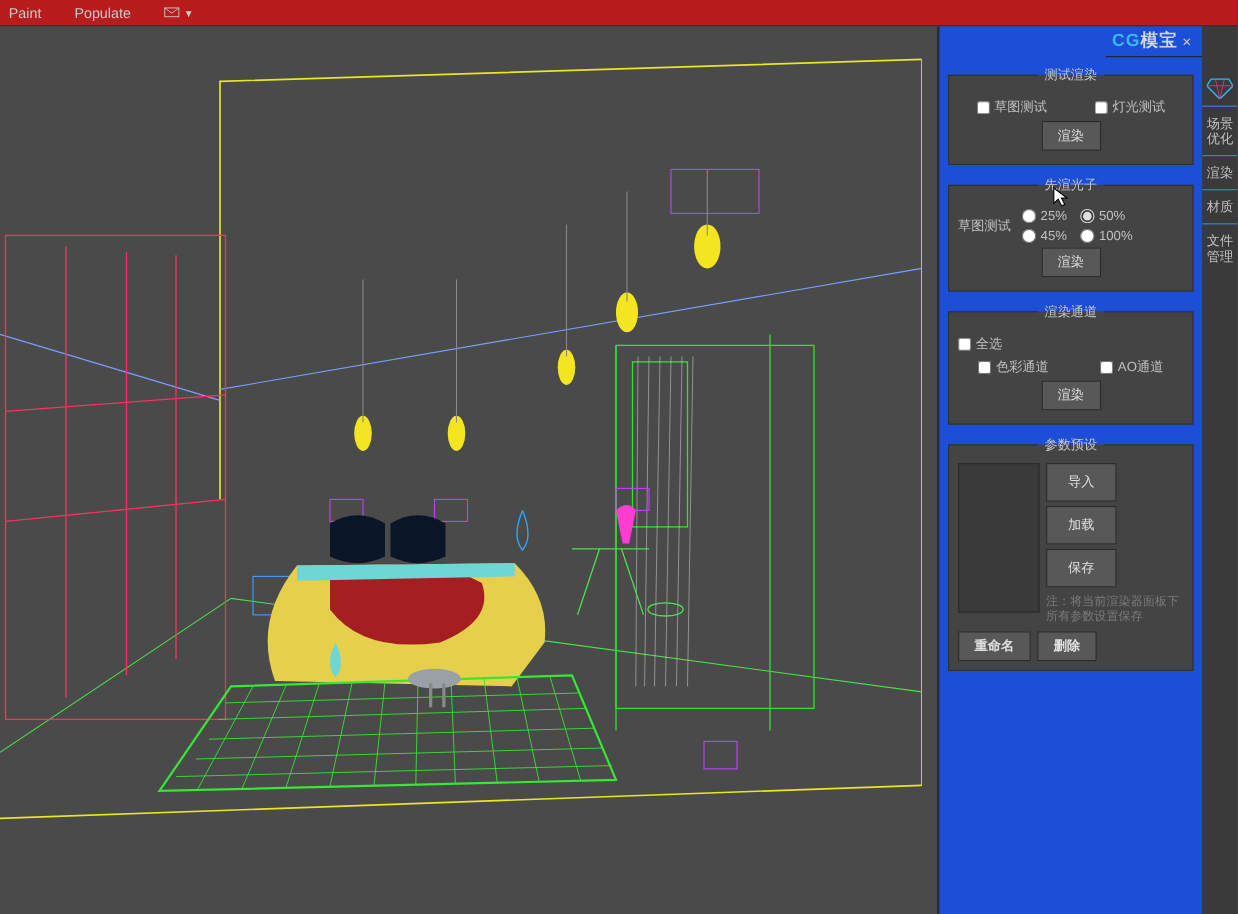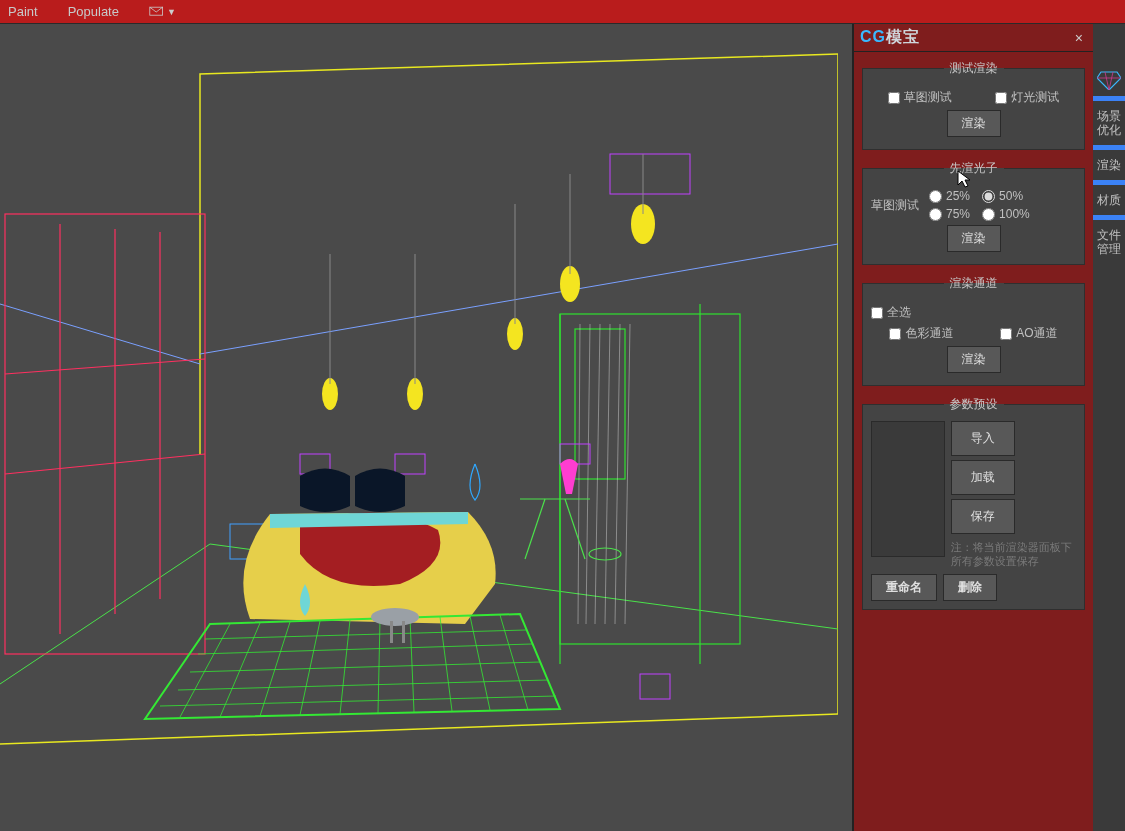--- a/index.html
+++ b/index.html
@@ -6,22 +6,22 @@
 body { width: 1125px; height: 831px; background: #3a3a3a; overflow: hidden; color: #c0c0c0; font-size: 12px; }
 .topbar { height: 24px; background: #b91c1c; border-bottom: 1px solid #2a2a2a; display: flex; align-items: center; padding: 0 8px; gap: 30px; }
 .topbar-item { color: #c8c8c8; font-size: 13px; cursor: pointer; }
 .icon-drop { display: inline-flex; align-items: center; gap: 2px; }
 .icon-drop svg { width: 16px; height: 12px; }
 .main { display: flex; height: 807px; }
 .viewport { flex: 1; background: #4a4a4a; position: relative; overflow: hidden; border-right: 1px solid #222; }
 .viewport svg { position: absolute; top: 0; left: 0; pointer-events: none; }
 .side { width: 32px; background: #3a3a3a; display: flex; flex-direction: column; align-items: center; padding-top: 40px; gap: 0; }
 .side-icon { width: 32px; height: 32px; display: flex; align-items: center; justify-content: center; }
-.side-tab { width: 32px; padding: 8px 4px; text-align: left; font-size: 12px; color: #c0c0c0; line-height: 14px; border-top: 5px solid #3b82f6; cursor: pointer; writing-mode: horizontal-tb; }
-.panel { width: 240px; background: #7f1d1d; border-left: 1px solid #222; display: flex; flex-direction: column; }
+.side-tab { width: 32px; padding: 8px 4px; text-align: left; font-size: 12px; color: #c0c0c0; line-height: 14px; border-top: 1px solid #3b82f6; cursor: pointer; writing-mode: horizontal-tb; }
+.panel { width: 240px; background: #1d4ed8; border-left: 1px solid #222; display: flex; flex-direction: column; align-items: flex-end; }
 .panel-hd { height: 28px; display: flex; align-items: center; justify-content: space-between; padding: 0 6px; border-bottom: 1px solid #222; }
 .brand { font-size: 16px; font-weight: bold; letter-spacing: 1px; }
 .brand .cg-c { color: #3ab8ff; }
 .brand .cg-rest { color: #cfd6dc; }
 .close-x { color: #ccc; font-size: 14px; cursor: pointer; padding: 0 4px; }
 .panel-body { padding: 8px; display: flex; flex-direction: column; gap: 10px; overflow: auto; }
 fieldset.group { border: 1px solid #2f2f2f; padding: 8px; background: #444; }
 fieldset.group legend { padding: 0 6px; color: #c8c8c8; font-size: 12px; text-align: center; margin: 0 auto; font-family: Liberation Serif, serif; }
 .row { display: flex; align-items: center; gap: 10px; margin: 4px 0; }
 .row.center { justify-content: center; }
@@ -200,21 +200,21 @@
             <label class="radio">
                 <input type="radio" name="pr" style="">
                 <span>25%</span>
               </label>
             <label class="radio">
                 <input type="radio" name="pr" checked="" style="">
                 <span>50%</span>
               </label>
             <label class="radio">
                 <input type="radio" name="pr" style="">
-                <span>75%</span>
+                <span>45%</span>
               </label>
             <label class="radio">
                 <input type="radio" name="pr" style="">
                 <span>100%</span>
               </label>
           </div>
         </div>
         <div class="row center">
             <button class="btn">渲染</button>
           </div>

